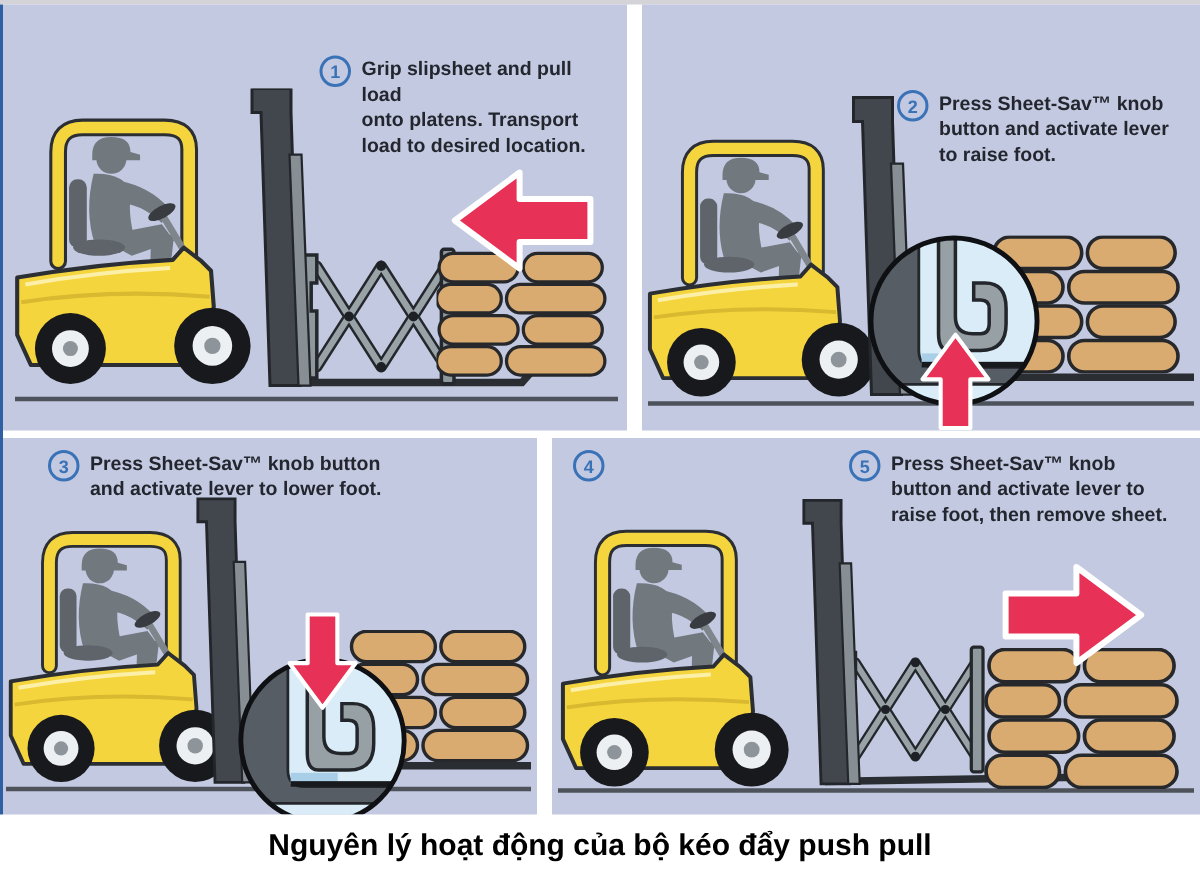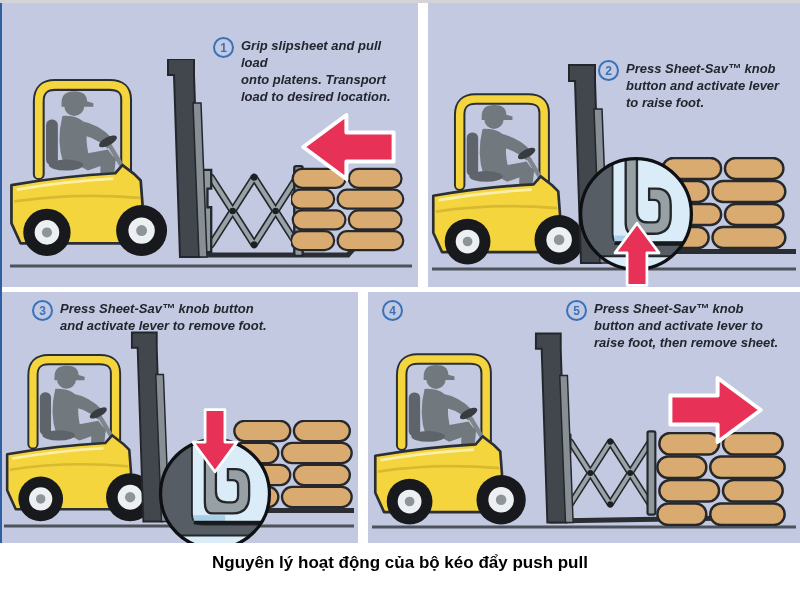--- a/index.html
+++ b/index.html
@@ -16,23 +16,23 @@
   .panel svg.scene{position:absolute;left:0;top:0;width:100%;height:100%;display:block;}
   .p1{left:2px;top:3px;width:416px;height:284px;}
   .p2{left:428px;top:3px;width:372px;height:284px;}
   .p3{left:2px;top:292px;width:356px;height:251px;}
   .p4{left:368px;top:292px;width:432px;height:251px;}
   .step-text{position:absolute;display:flex;gap:7px;align-items:flex-start;
     font-weight:bold;font-size:13px;line-height:1.3;color:var(--text_dark);z-index:3;}
   .step-num{flex:0 0 auto;width:17px;height:17px;border:2px solid var(--step_blue);
     border-radius:50%;display:flex;align-items:center;justify-content:center;
     font-size:12px;line-height:1;color:var(--step_blue);background:transparent;margin-top:-1px;}
-  .step-body{white-space:pre-line;font-style:italic;}
+  .step-body{white-space:pre-line;}
   .caption{position:absolute;left:0;top:553px;width:800px;text-align:center;
-    font-size:17px;font-weight:bold;color:#000;}
+    font-size:20px;font-weight:bold;color:#000;}
 </style>
 </head>
 <body>
 
 <svg width="0" height="0" style="position:absolute" aria-hidden="true">
   <defs>
     <clipPath id="insetClip">
         <circle cx="65" cy="65" r="59"></circle>
       </clipPath>
 
@@ -165,21 +165,21 @@
       <rect x="182" y="216" width="170" height="5" style="fill:#2a2d32"></rect>
       <use href="#sym-stack" x="230" y="128" width="122" height="88"></use>
       <use href="#sym-inset" x="153" y="142" width="120" height="120"></use>
       <g transform="translate(213,116) rotate(90)">
         <use href="#sym-arrow" x="0" y="-26" width="66" height="52"></use>
       </g>
     </svg>
     <div class="step-text" style="left:30px;top:9px;width:260px;">
       <span class="step-num">3</span>
       <span class="step-body">Press Sheet-Sav™ knob button
-and activate lever to remove foot.</span>
+and activate lever to lower foot.</span>
     </div>
   </div>
 
   <div class="panel p4">
     <svg class="scene" viewBox="0 0 432 251">
       <line x1="4" y1="235" x2="428" y2="235" style="stroke:#4d525b" stroke-width="3"></line>
       <path d="M182,229 L362,226 L369,218" fill="none" style="stroke:#2a2d32" stroke-width="5"></path>
       <use href="#sym-panto" x="192" y="132" width="104" height="98"></use>
       <use href="#sym-forklift" x="2" y="44" width="176" height="192"></use>
       <use href="#sym-mast" x="166" y="38" width="42" height="198"></use>

